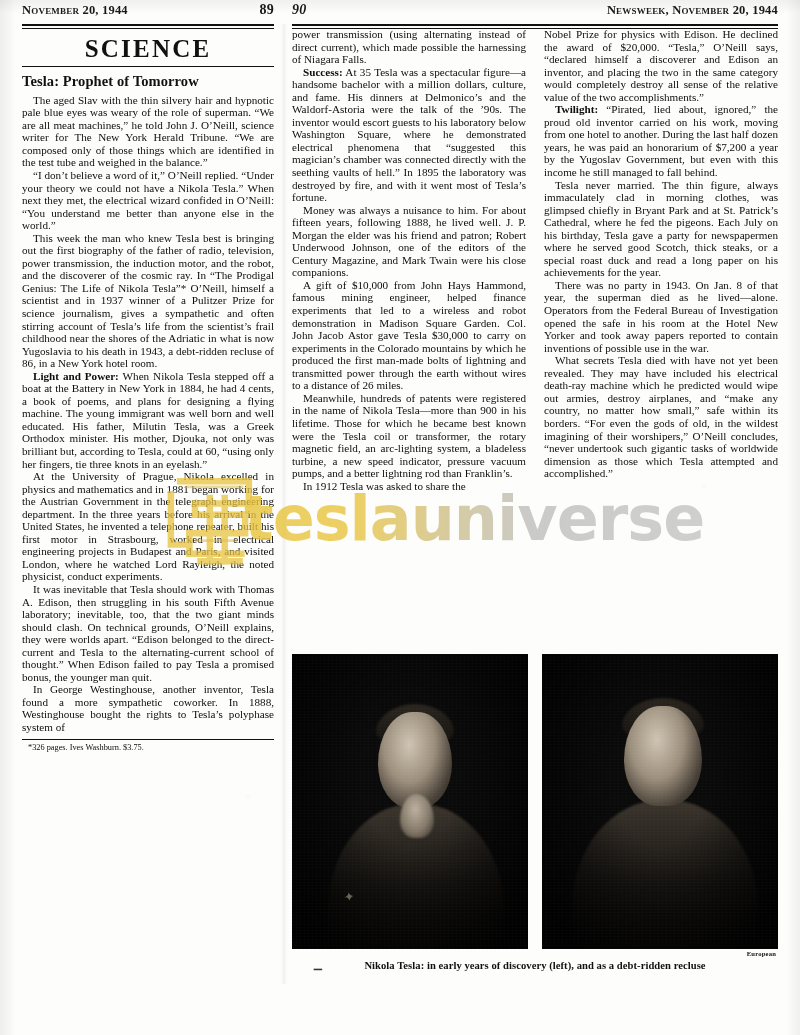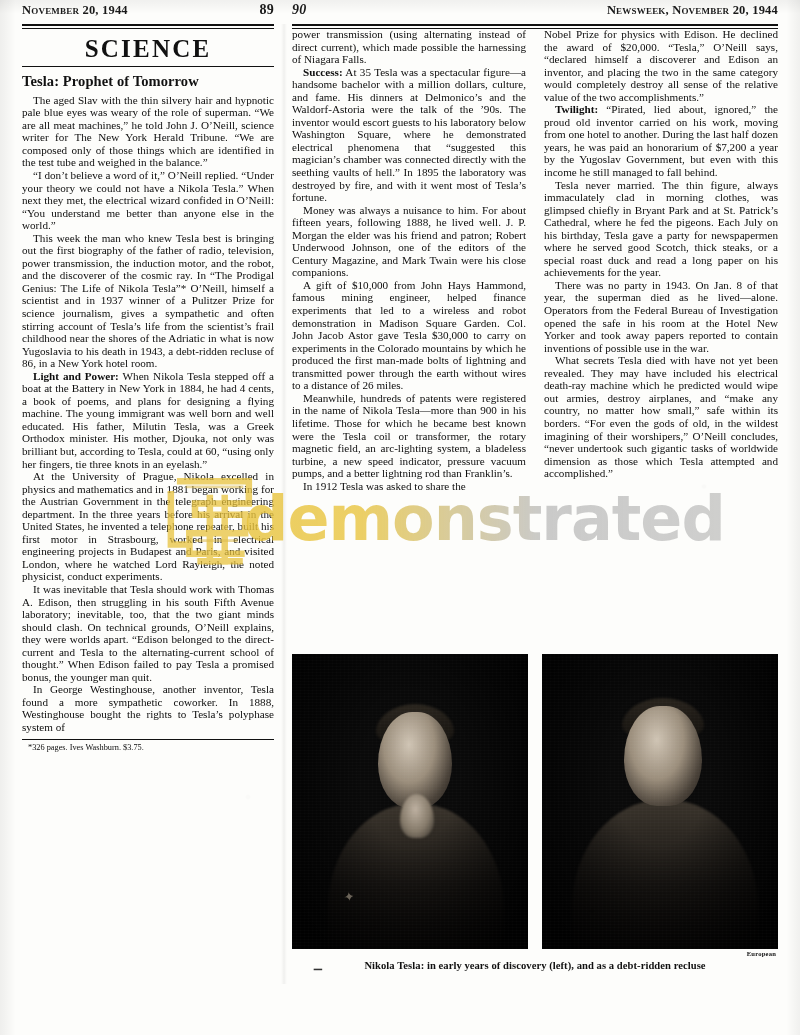--- a/index.html
+++ b/index.html
@@ -376,18 +376,18 @@
         <path d="M20 24 V78 H34"></path>
         <path d="M62 28 V96"></path>
         <path d="M78 28 V96"></path>
         <path d="M52 96 H94"></path>
       </g>
       <g fill="none" stroke="#d8b53a" stroke-width="3" opacity="0.55">
         <path d="M36 16 H98"></path>
         <path d="M46 74 H92"></path>
       </g>
     </svg>
-    <div class="wm-text">demonstrated</div>
+    <div class="wm-text">teslauniverse</div>
   </div>
 
   <div class="scan-noise"></div>
   <div class="edge-shadow"></div>
 </div>
 
 </body></html>

